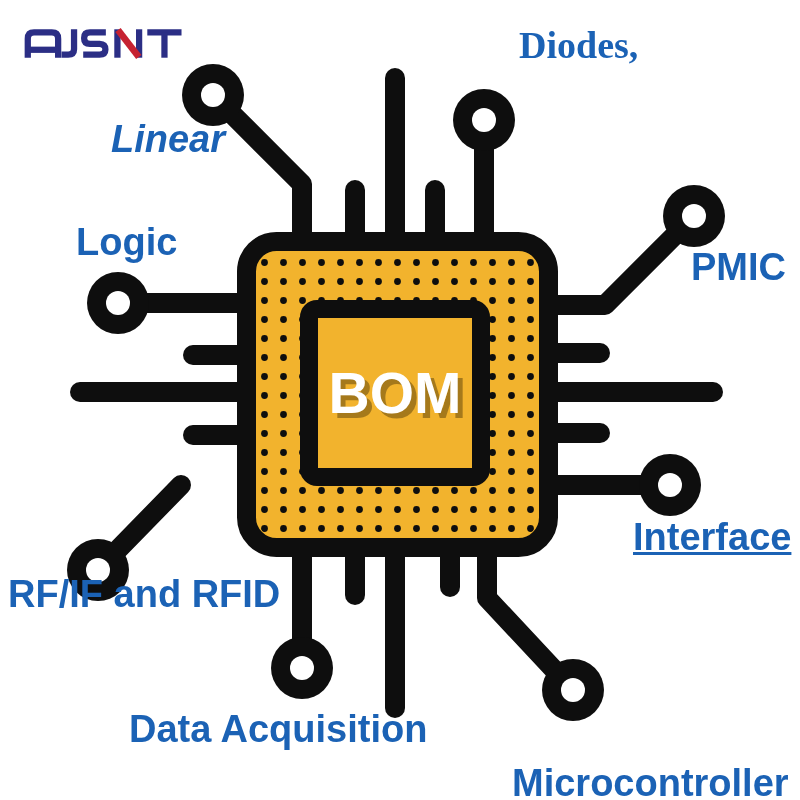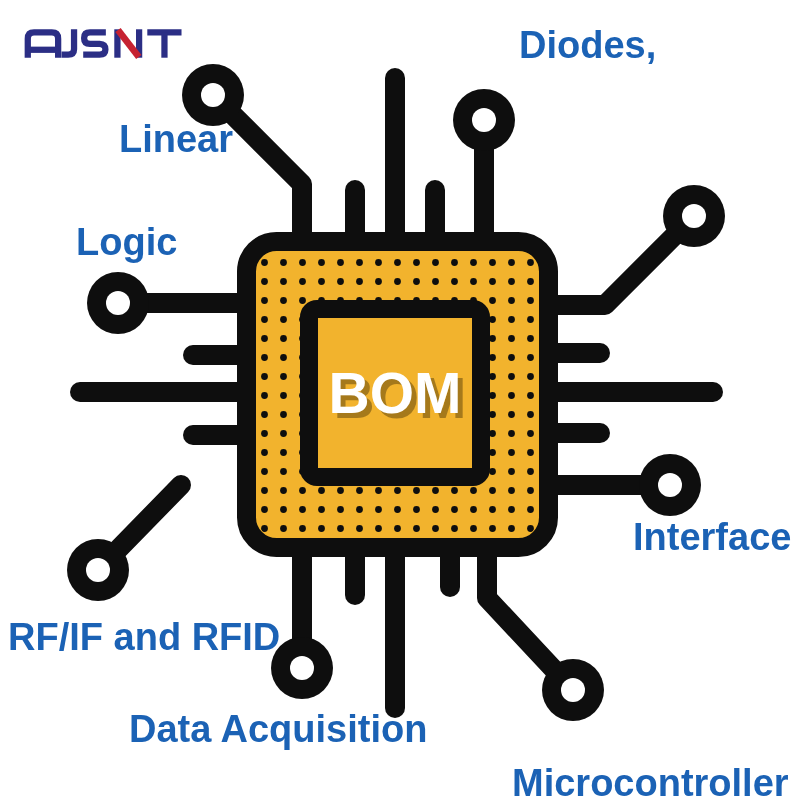--- a/index.html
+++ b/index.html
@@ -6,21 +6,21 @@
   .stage{
     position:relative;width:800px;height:800px;background:#ffffff;overflow:hidden;
     font-family:"Liberation Sans", sans-serif;
   }
   .stage svg.circuit{position:absolute;left:0;top:0;}
   .logo{position:absolute;left:22px;top:26px;width:160px;height:35px;}
   .label{
     position:absolute;color:#1b62b5;font-weight:bold;font-size:38px;
     line-height:1;white-space:nowrap;letter-spacing:0px;
   }
-  .label .line{line-height:59px;}
+  .label .line{line-height:59px;font-family:Liberation Serif, serif;}
 </style>
 </head>
 <body>
 
 <div class="stage">
 
   <svg class="circuit" width="800" height="800" viewBox="0 0 800 800">
     <defs>
       <pattern id="dots" x="255" y="253" width="19" height="19" patternUnits="userSpaceOnUse">
         <circle cx="9.5" cy="9.5" r="3.4" fill="#0e0e0e"></circle>
@@ -114,30 +114,31 @@
         <path d="M121.5,32.75 V3.25"></path>
 
         <path d="M130,6.5 H165.5"></path>
         <path d="M147.8,6.5 V32.75"></path>
       </g>
 
       <path d="M99.6,4 L121.2,32" stroke="#c62231" stroke-width="7" fill="none"></path>
     </svg>
   </div>
 
-  <div class="label" style="left:119px;top:120px;">Linear</div>
+  <div class="label" style="left:111px;top:120px;font-style:italic;">Linear</div>
 
   <div class="label" style="left:46px;top:223px;margin-left:30px;">Logic</div>
 
   <div class="label" style="left:519px;top:16px;">
     <div class="line">Diodes,</div>
   </div>
 
+  <div class="label" style="left:691px;top:248px;">PMIC</div>
 
-  <div class="label" style="left:633px;top:518px;">Interface</div>
+  <div class="label" style="left:633px;top:518px;text-decoration:underline;">Interface</div>
 
-  <div class="label" style="left:8px;top:618px;">RF/IF and RFID</div>
+  <div class="label" style="left:8px;top:575px;">RF/IF and RFID</div>
 
   <div class="label" style="left:101px;top:710px;margin-left:28px;">Data Acquisition</div>
 
   <div class="label" style="left:512px;top:764px;">Microcontroller</div>
 
 </div>
 
 </body></html>

